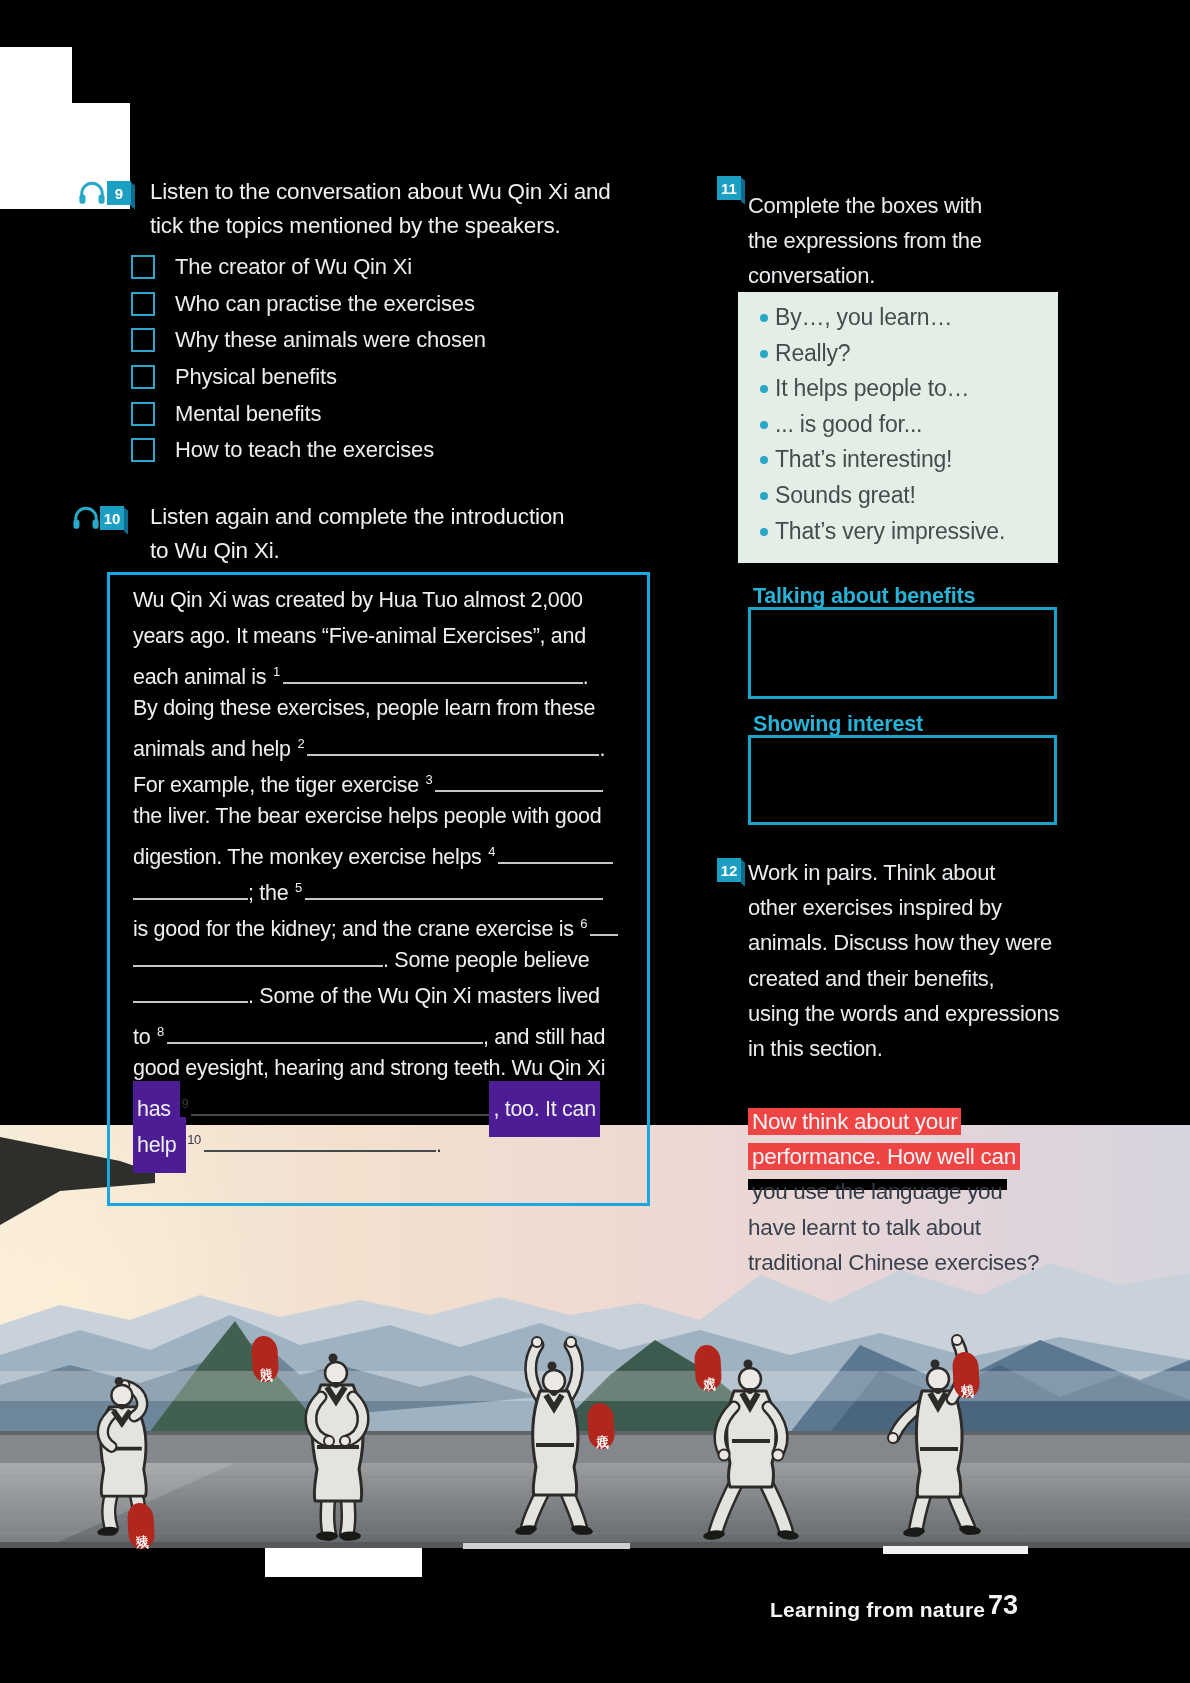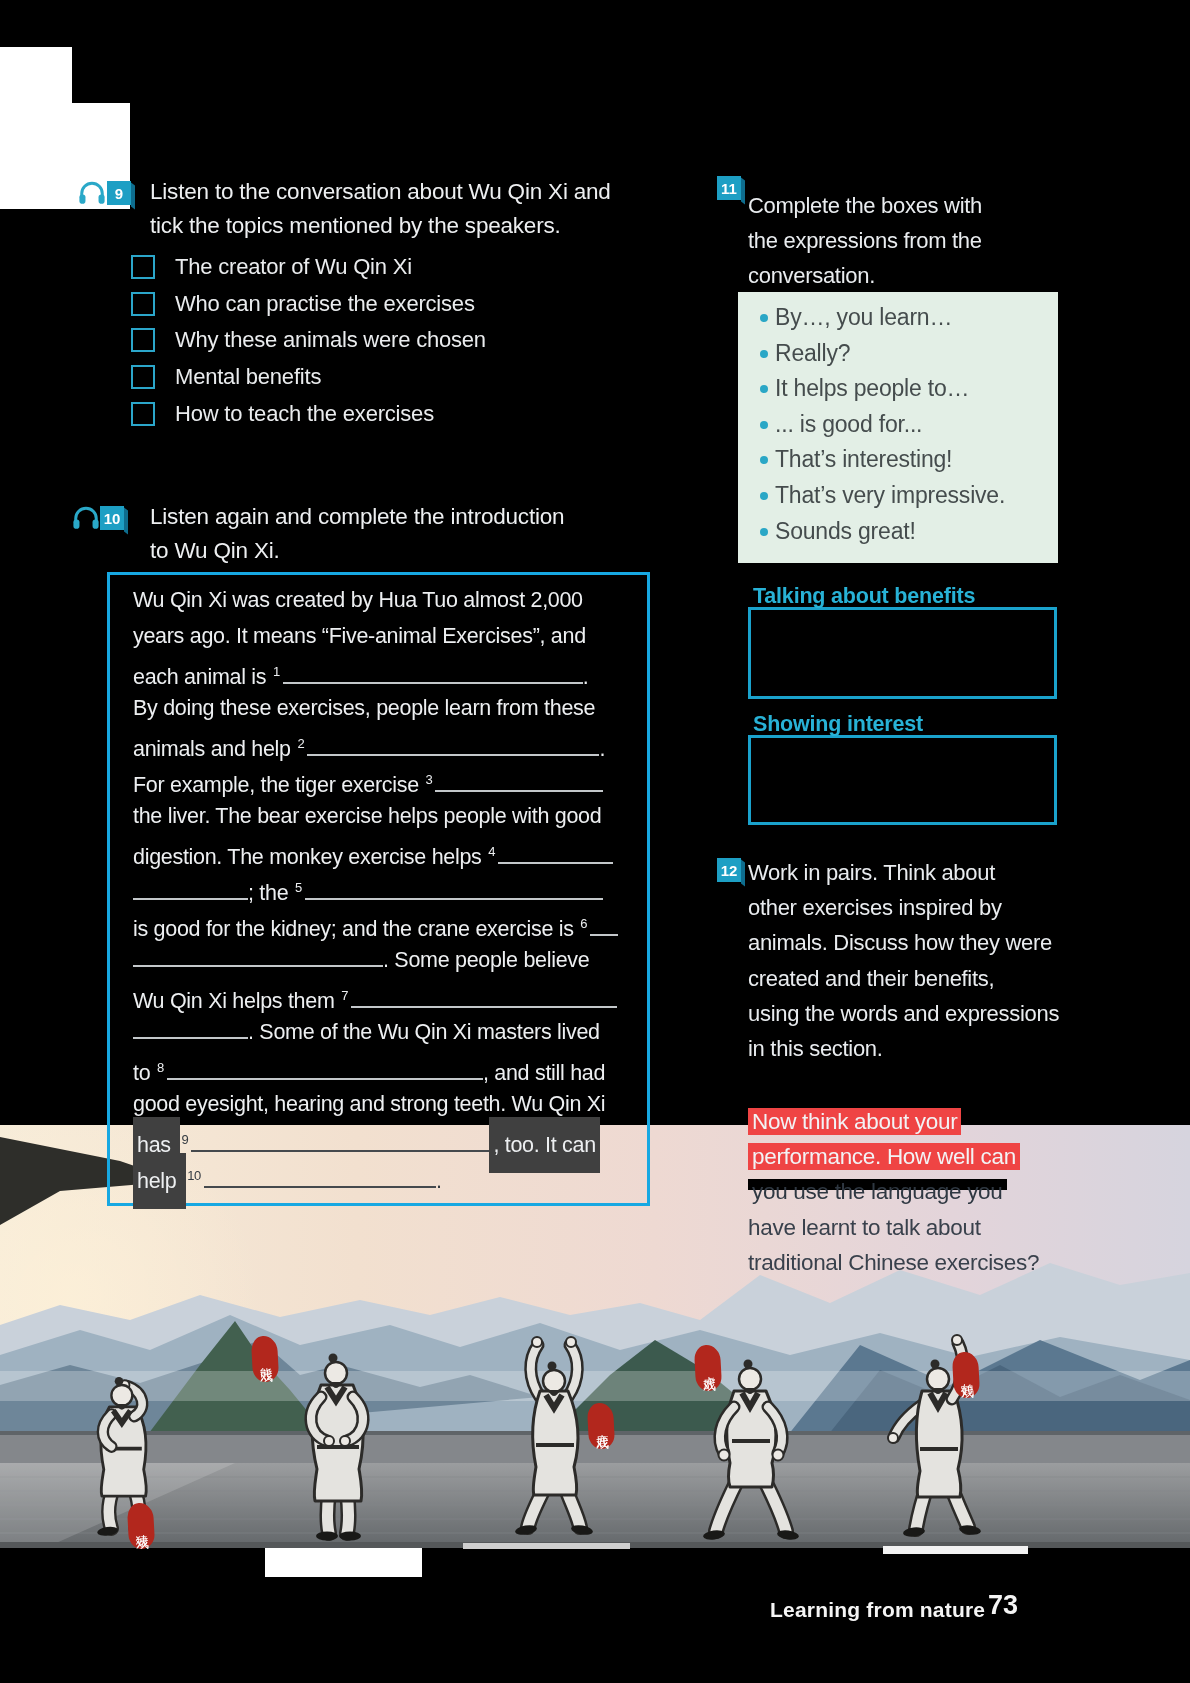--- a/index.html
+++ b/index.html
@@ -22,21 +22,21 @@
   .instr{font-size:22.5px;line-height:34px;letter-spacing:-0.2px;color:#edeff1;white-space:nowrap;}
   .topic-row{display:flex;align-items:center;height:36.6px;}
   .checkbox{width:20px;height:20px;border:2.5px solid #2ba6ca;margin-right:20px;flex:0 0 auto;}
   .topic-label{font-size:22px;letter-spacing:-0.2px;color:#eaecee;white-space:nowrap;}
 
   .fill-box{left:107px;top:572px;width:537px;height:628px;border:3px solid #17a8e2;z-index:5;}
   #intro-lines{left:133px;top:582px;z-index:6;}
   .intro-line{height:36px;line-height:36px;font-size:21.5px;letter-spacing:-0.3px;white-space:nowrap;color:#edeff1;}
   .intro-line sup{font-size:13px;margin:0 3px 0 1px;}
   .blank{display:inline-block;border-bottom:2px solid #c3c7ca;height:19px;vertical-align:baseline;}
-  .seg-hl{background:#404040;padding:16px 4px;}
+  .seg-hl{background:#4c1d95;padding:16px 4px;}
   .seg-dark{color:#343b42;}
   .blank-dark{border-bottom-color:#45494d;}
 
   
   .mint-box{left:738px;top:292px;width:320px;height:271px;background:#e3efe6;z-index:4;}
   .expr-list{margin:8px;padding:0 0 0 14px;list-style:none;}
   .expr-item{font-size:23px;line-height:35.6px;color:#454c4d;letter-spacing:-0.2px;white-space:nowrap;}
   .expr-item::before{content:'';display:inline-block;width:8px;height:8px;border-radius:50%;
         background:#2aa7c6;margin-right:7px;vertical-align:3px;}
   .box-label{font-size:21.5px;font-weight:bold;color:#28b2d6;letter-spacing:-0.2px;z-index:6;}
@@ -261,20 +261,24 @@
         <span class="checkbox"></span>
         <span class="topic-label">The creator of Wu Qin Xi</span>
       </div>
       <div class="topic-row">
         <span class="checkbox"></span>
         <span class="topic-label">Who can practise the exercises</span>
       </div>
       <div class="topic-row">
         <span class="checkbox"></span>
         <span class="topic-label">Why these animals were chosen</span>
+      </div>
+      <div class="topic-row">
+        <span class="checkbox"></span>
+        <span class="topic-label">Physical benefits</span>
       </div>
       <div class="topic-row">
         <span class="checkbox"></span>
         <span class="topic-label">Mental benefits</span>
       </div>
       <div class="topic-row">
         <span class="checkbox"></span>
         <span class="topic-label">How to teach the exercises</span>
       </div>
     </div>
@@ -295,43 +299,42 @@
       <div class="intro-line"><span>years ago. It means “Five-animal Exercises”, and</span></div>
       <div class="intro-line"><span>each animal is </span><sup>1</sup><span class="blank" style="width: 300px;"></span><span>.</span></div>
       <div class="intro-line"><span>By doing these exercises, people learn from these</span></div>
       <div class="intro-line"><span>animals and help </span><sup>2</sup><span class="blank" style="width: 292px;"></span><span>.</span></div>
       <div class="intro-line"><span>For example, the tiger exercise </span><sup>3</sup><span class="blank" style="width: 168px;"></span></div>
       <div class="intro-line"><span>the liver. The bear exercise helps people with good</span></div>
       <div class="intro-line"><span>digestion. The monkey exercise helps </span><sup>4</sup><span class="blank" style="width: 115px;"></span></div>
       <div class="intro-line"><span class="blank" style="width: 115px;"></span><span>; the </span><sup>5</sup><span class="blank" style="width: 298px;"></span></div>
       <div class="intro-line"><span>is good for the kidney; and the crane exercise is </span><sup>6</sup><span class="blank" style="width: 28px;"></span></div>
       <div class="intro-line"><span class="blank" style="width: 250px;"></span><span>. Some people believe</span></div>
-      <div class="intro-line"><span>Wu Qin Xi helps them </span><sup>7</sup><span class="blank" style="width: 266px;"></span></div>
       <div class="intro-line"><span class="blank" style="width: 115px;"></span><span>. Some of the Wu Qin Xi masters lived</span></div>
       <div class="intro-line"><span>to </span><sup>8</sup><span class="blank" style="width: 316px;"></span><span>, and still had</span></div>
       <div class="intro-line"><span>good eyesight, hearing and strong teeth. Wu Qin Xi</span></div>
       <div class="intro-line"><span class="seg-hl">has </span><sup class="seg-dark">9</sup><span class="blank blank-dark" style="width: 298px;"></span><span class="seg-hl">, too. It can</span></div>
       <div class="intro-line"><span class="seg-hl">help </span><sup class="seg-dark">10</sup><span class="blank blank-dark" style="width: 232px;"></span><span class="seg-dark">.</span></div>
     </div>
 
   <div class="badge" style="left:717px;top:176px;">11</div>
   <div class="abs rc-text" id="ex11-instr" style="left:748px;top:176px;margin-top:12px;">
       <div>Complete the boxes with</div>
       <div>the expressions from the</div>
       <div>conversation.</div>
     </div>
   <div class="abs mint-box">
     <ul class="expr-list" id="expr-list">
         <li class="expr-item">By…, you learn…</li>
         <li class="expr-item">Really?</li>
         <li class="expr-item">It helps people to…</li>
         <li class="expr-item">... is good for...</li>
         <li class="expr-item">That’s interesting!</li>
+        <li class="expr-item">Sounds great!</li>
         <li class="expr-item">That’s very impressive.</li>
-        <li class="expr-item">Sounds great!</li>
       </ul>
   </div>
   <div class="abs box-label" style="left:753px;top:584px;">Talking about benefits</div>
   <div class="abs empty-box" style="left:748px;top:607px;width:303px;height:86px;"></div>
   <div class="abs box-label" style="left:753px;top:712px;">Showing interest</div>
   <div class="abs empty-box" style="left:748px;top:735px;width:303px;height:84px;"></div>
 
   <div class="badge" style="left:717px;top:858px;">12</div>
   <div class="abs rc-text" id="ex12-instr" style="left:748px;top:855px;">
       <div>Work in pairs. Think about</div>

